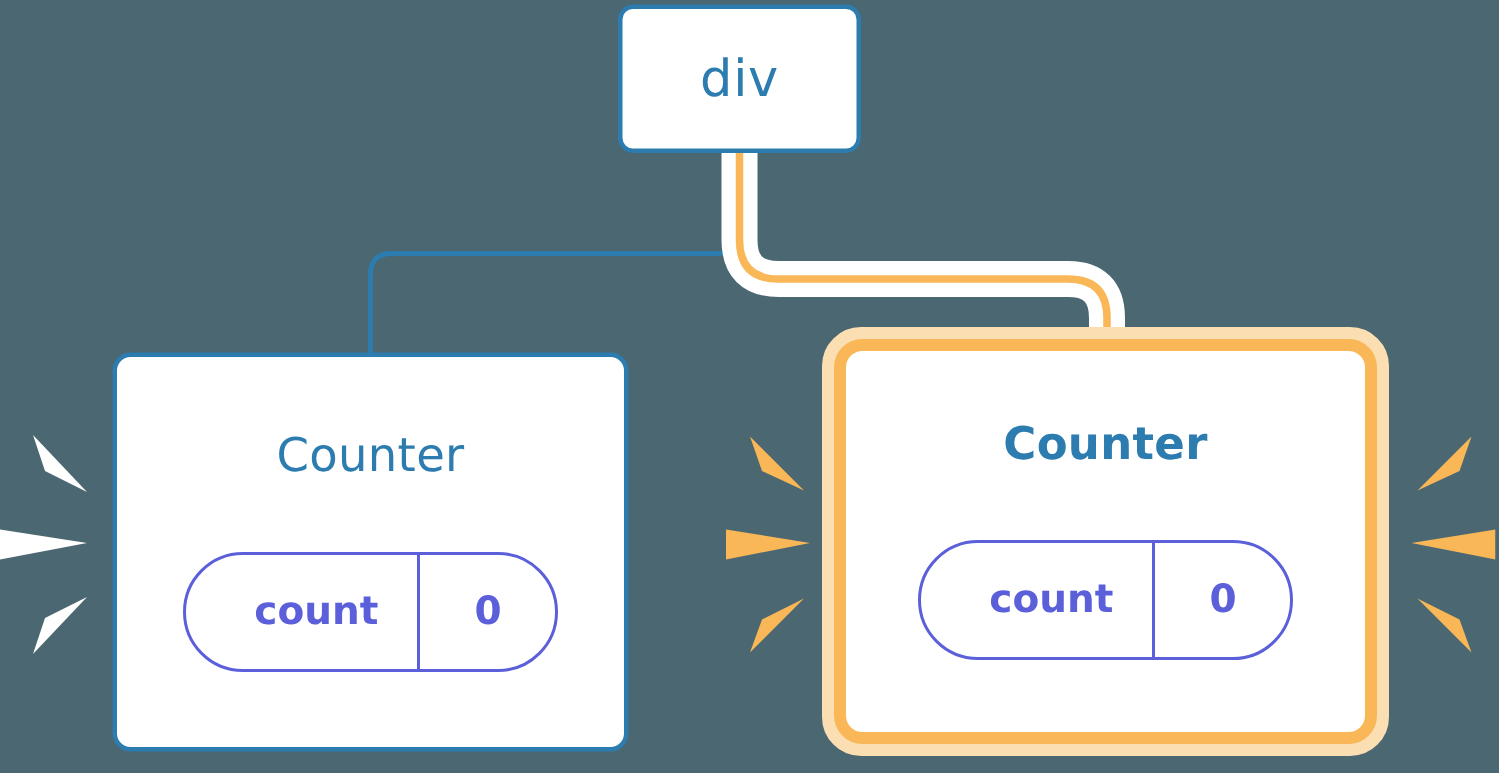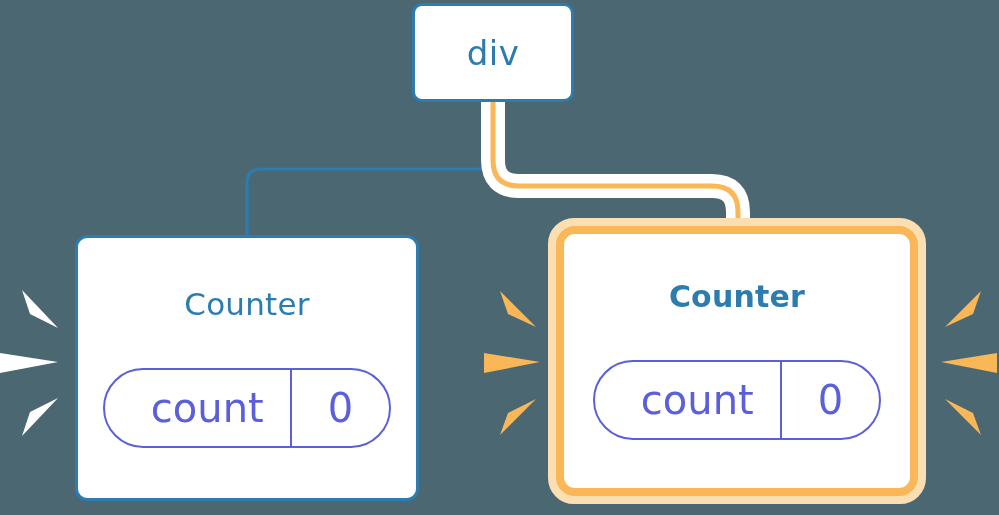--- a/index.html
+++ b/index.html
@@ -109,22 +109,23 @@
     border-radius: 999px;
     height: 76px;
     background: #ffffff;
     overflow: hidden;
   }
   .pill-key, .pill-val {
     display: flex;
     align-items: center;
     justify-content: center;
     color: #5b60da;
-    font-size: 40px;
+    font-size: 26px;
     line-height: 1;
+    font-weight: bold;
   }
   .pill-key {
     padding: 0 26px 0 46px;
   }
   .pill-val {
     border-left: 2px solid #5b60da;
     padding: 0 36px;
   }
 
   

